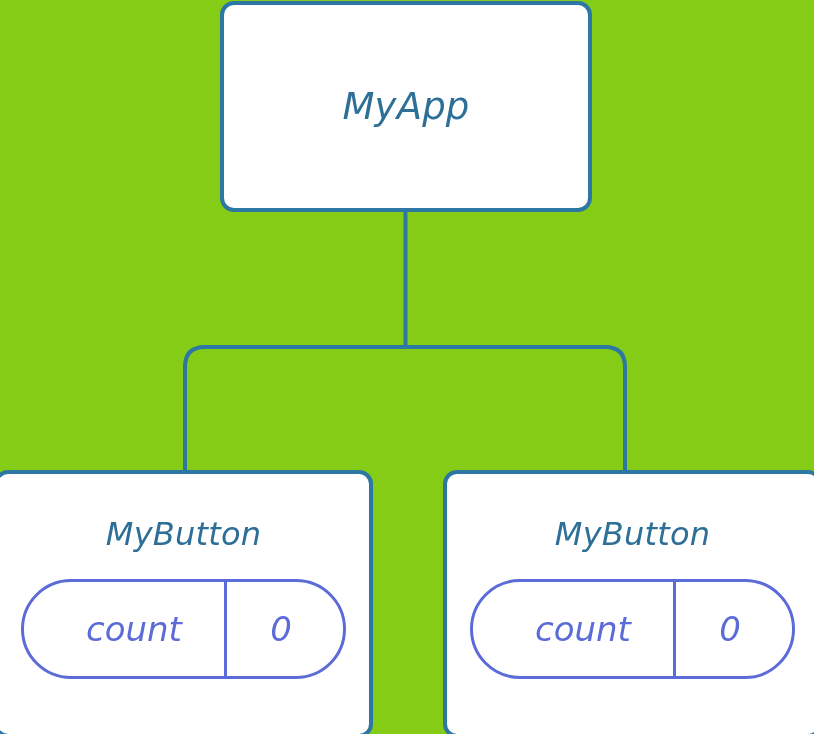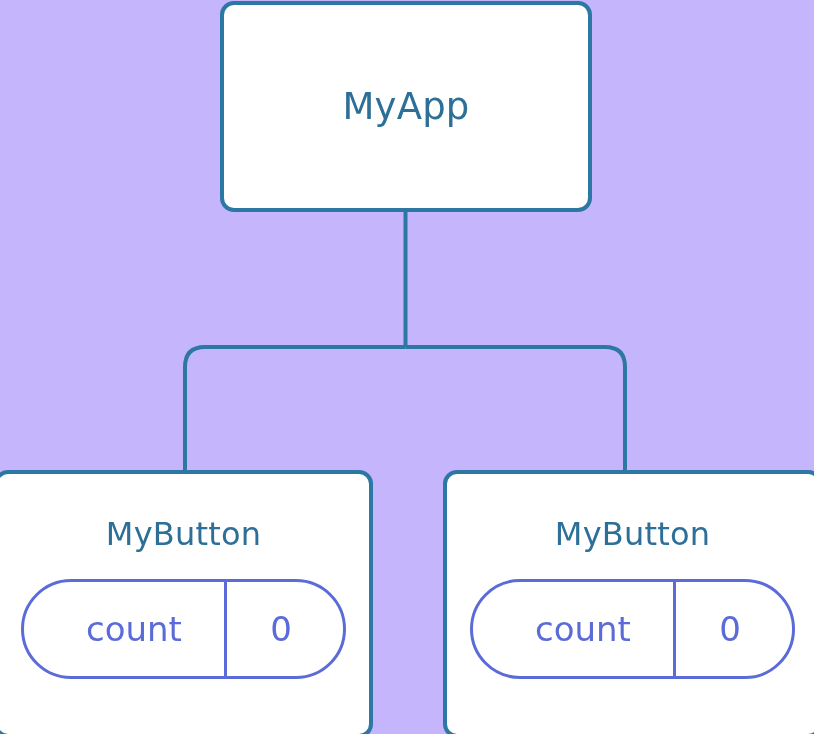--- a/index.html
+++ b/index.html
@@ -12,21 +12,22 @@
     height: 734px;
     overflow: hidden;
     background: #4d6a73;
     font-family: "DejaVu Sans", "Liberation Sans", sans-serif;
   }
 
   #canvas {
     position: relative;
     width: 814px;
     height: 734px;
-    background: #c4b5fd;
+    background: #84cc16;
+    font-style: italic;
   }
 
   
   #edges {
     position: absolute;
     left: 0;
     top: 0;
     width: 814px;
     height: 734px;
     pointer-events: none;

